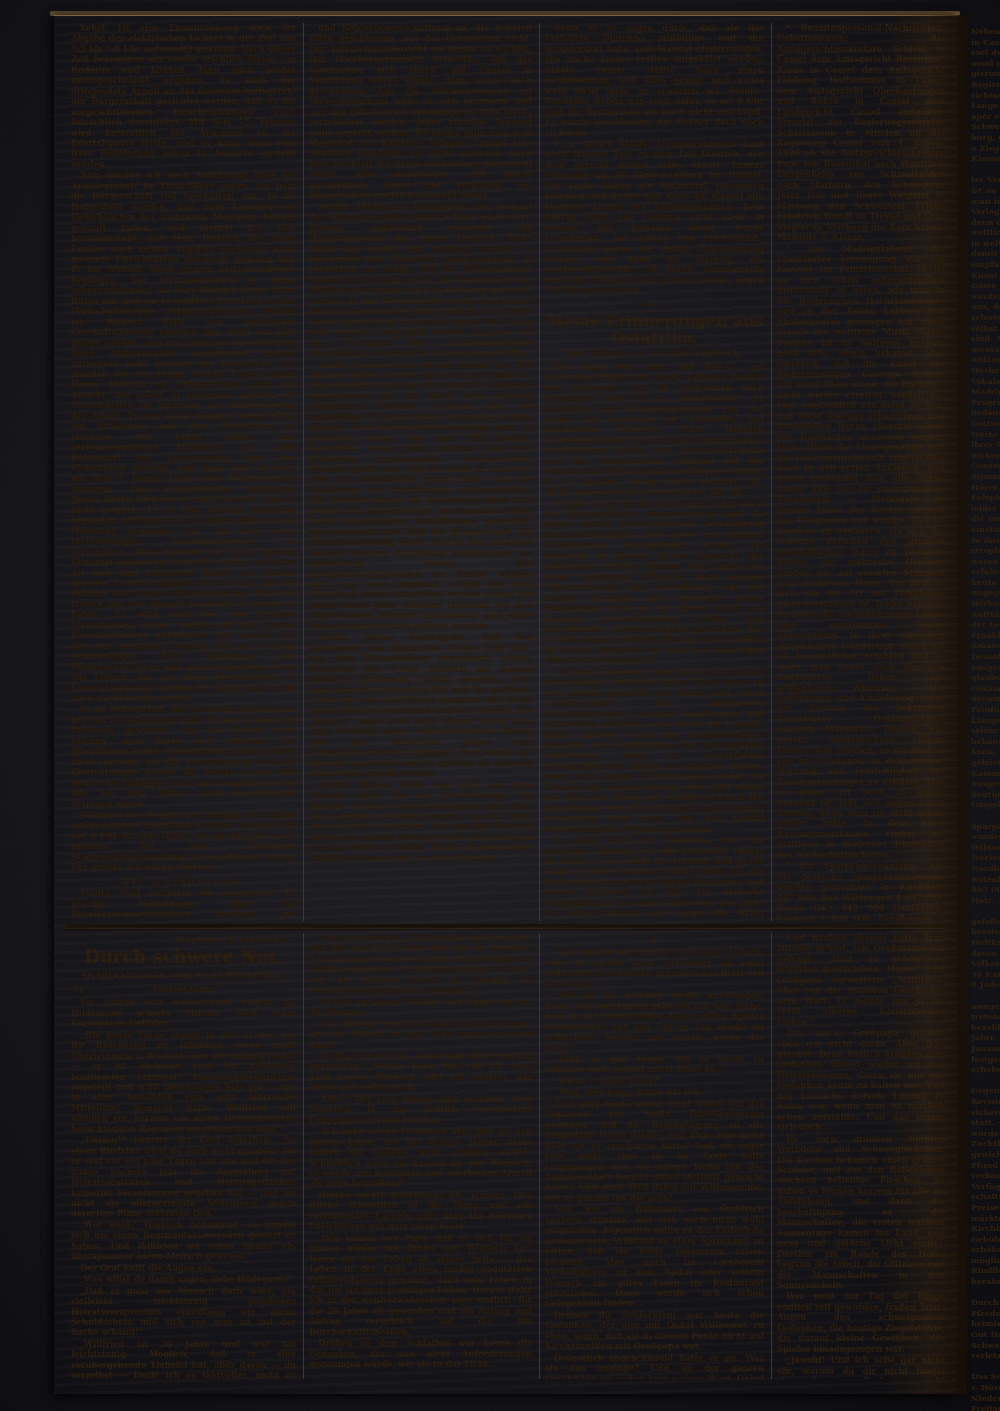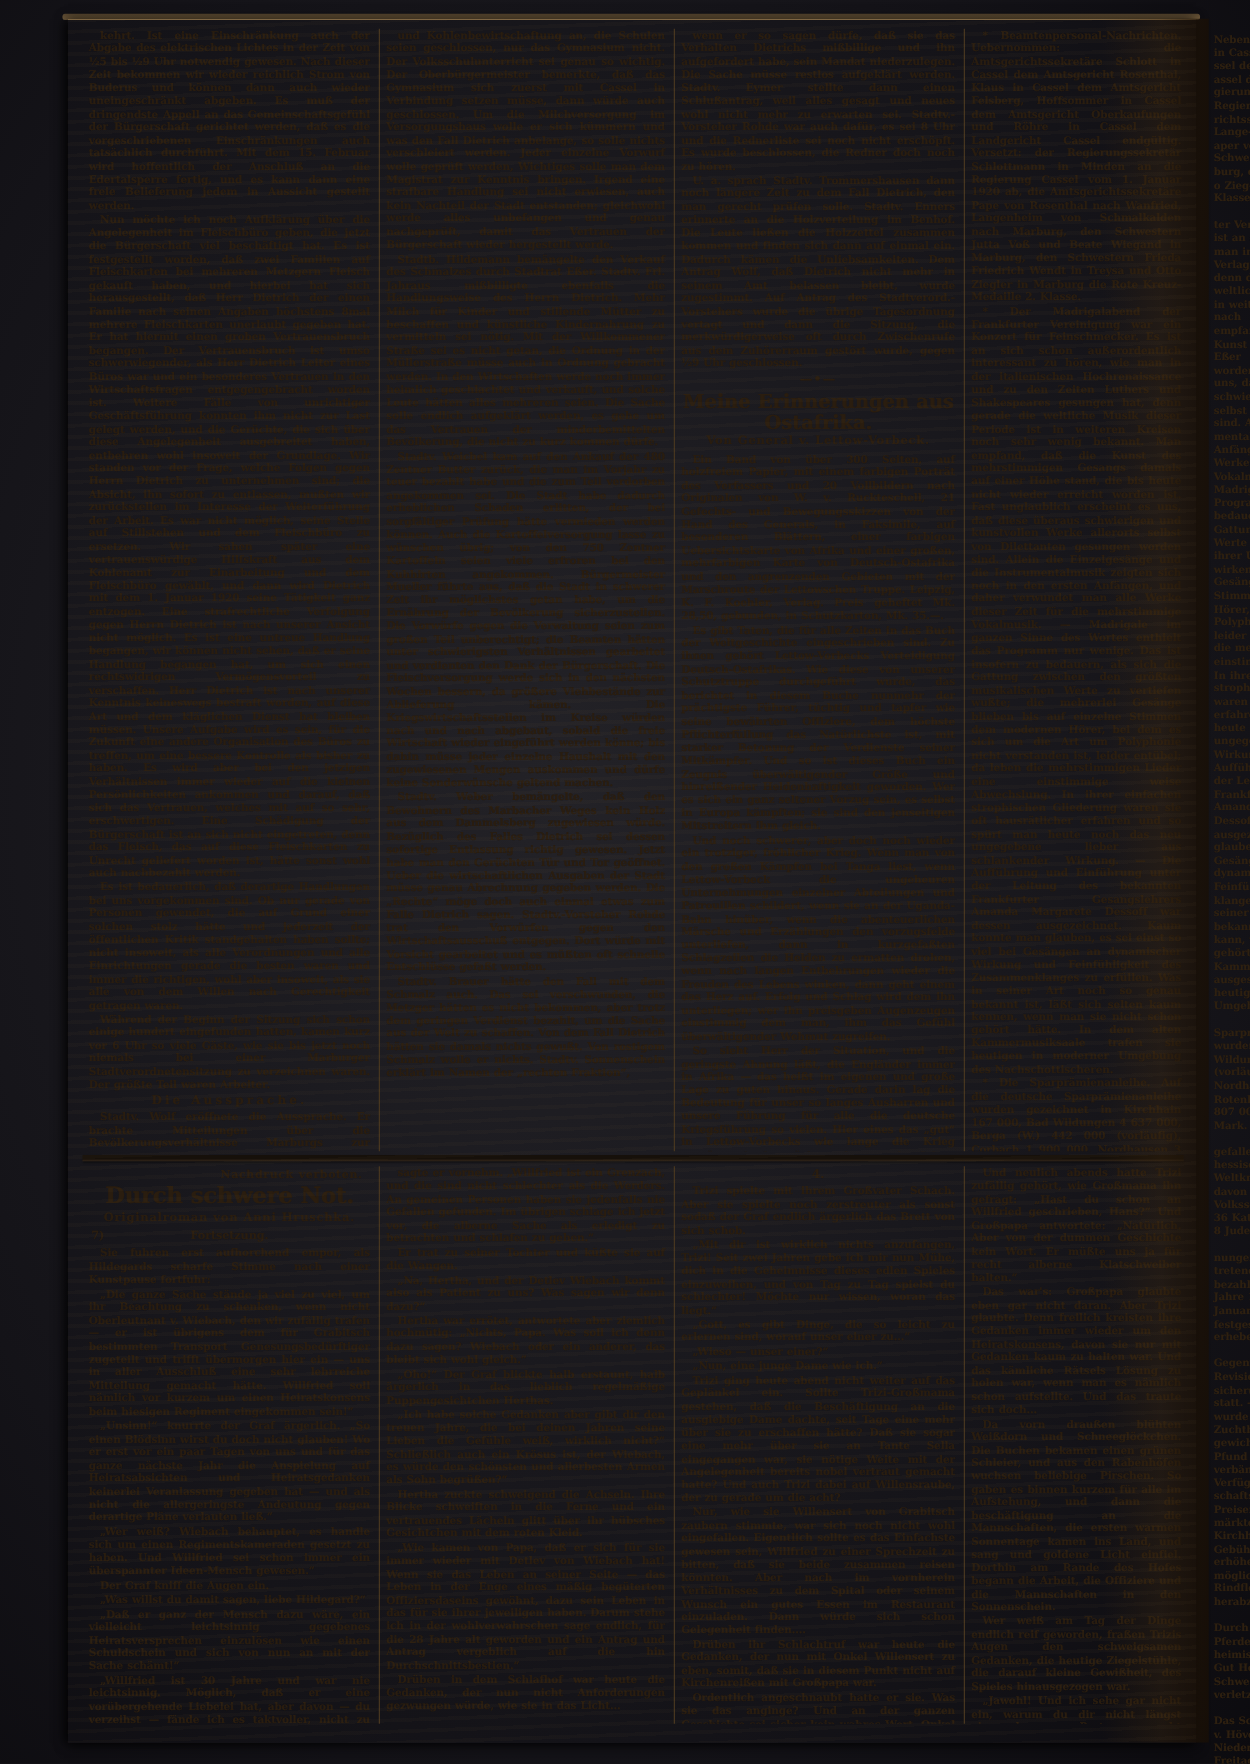--- a/index.html
+++ b/index.html
@@ -193,24 +193,24 @@
         <p>o Zieg-</p>
         <p>Klasse.</p>
         <p>&nbsp;</p>
         <p>ter Ver-</p>
         <p>ist an sich</p>
         <p>man in der</p>
         <p>Verlag</p>
         <p>denn die</p>
         <p>weltliche</p>
         <p>in weiten</p>
-        <p>nach</p>
+        <p>damit</p>
         <p>empfand</p>
         <p>Kunst der</p>
-        <p>Eßer</p>
+        <p>Gäste</p>
         <p>worden ist.</p>
         <p>uns, daß</p>
         <p>schwierigen</p>
         <p>selbst von</p>
         <p>sind. Allein</p>
         <p>mentalmusik</p>
         <p>Anfängen</p>
         <p>Werke dieser</p>
         <p>Vokalmusik.</p>
         <p>Madrigale</p>
@@ -254,21 +254,21 @@
         <p>heutigen in</p>
         <p>Umgebung.</p>
         <p>&nbsp;</p>
         <p>Sparprä-</p>
         <p>wurden ge-</p>
         <p>Wildungen</p>
         <p>(vorläufig),</p>
         <p>Nordhausen</p>
         <p>Rotenburg</p>
         <p>807 000,</p>
-        <p>Mark.</p>
+        <p>Holz.</p>
         <p>&nbsp;</p>
         <p>gefallene</p>
         <p>hessischen</p>
         <p>Weltkriege</p>
         <p>davon 251</p>
         <p>Volksschul-</p>
         <p>36 Katho-</p>
         <p>8 Juden.</p>
         <p>&nbsp;</p>
         <p>nungen!</p>

